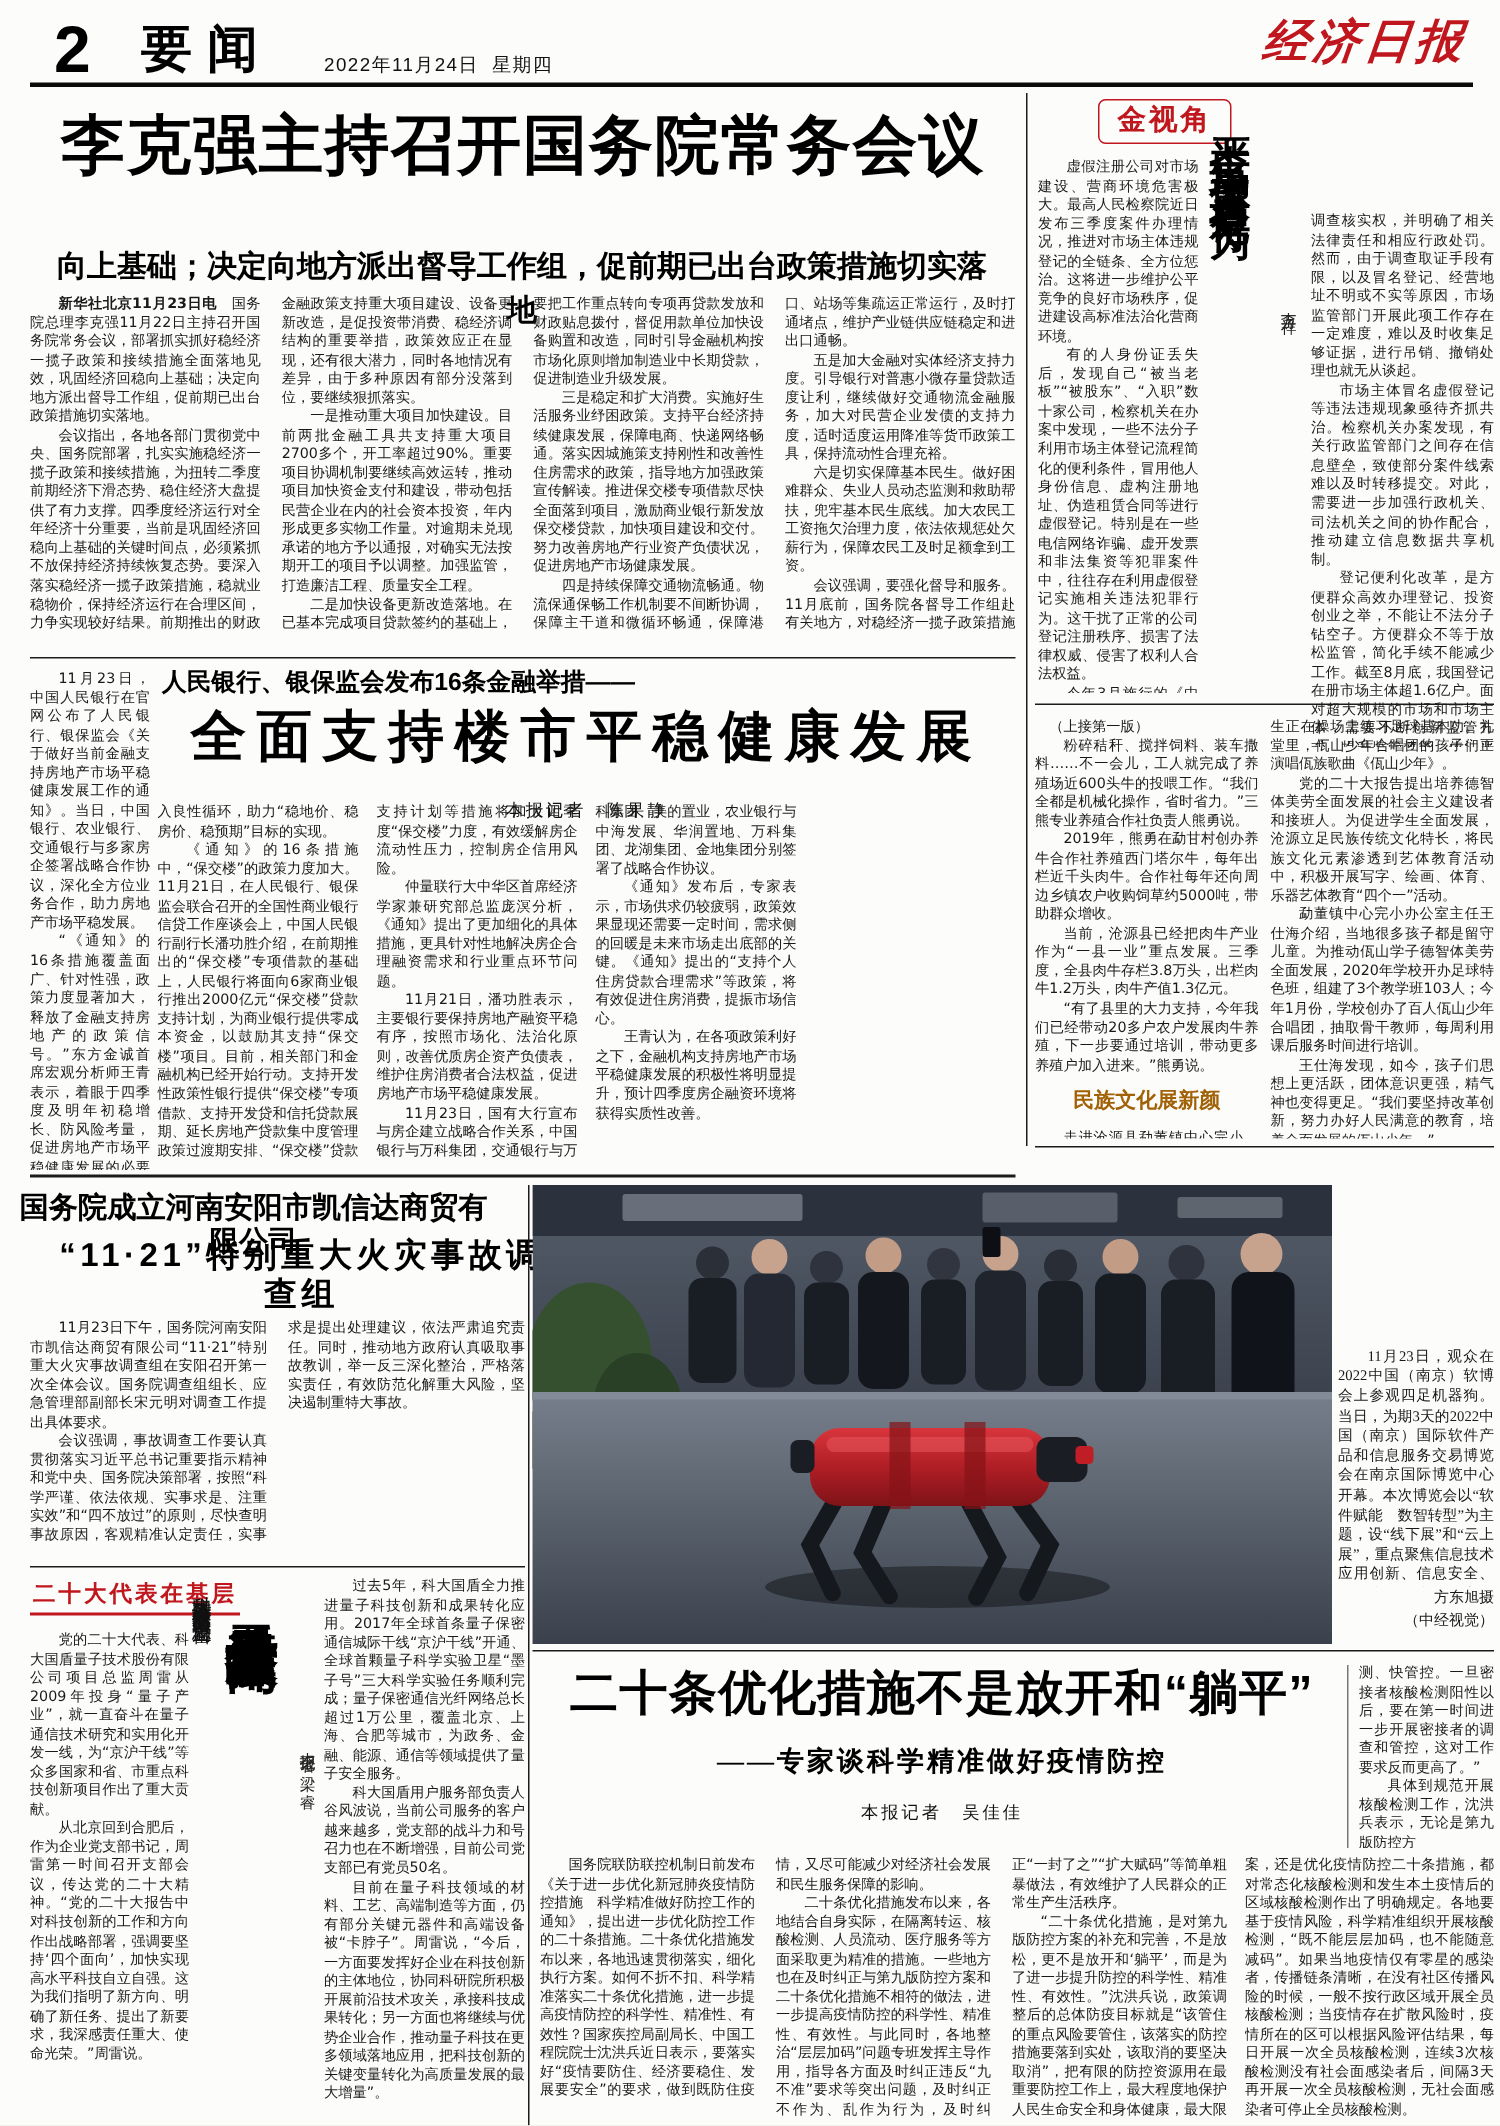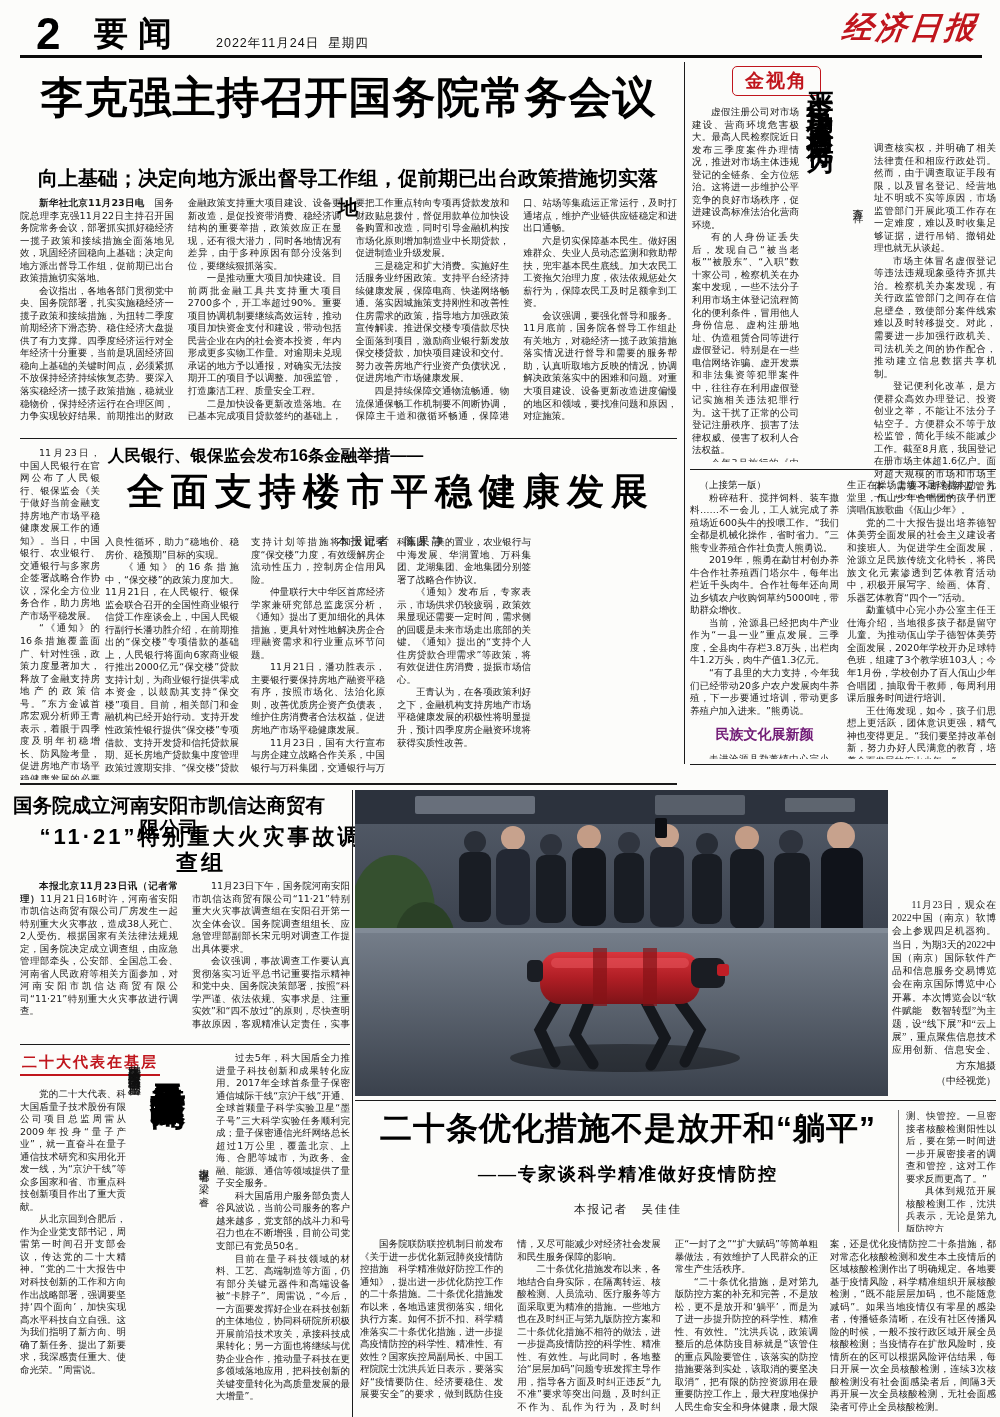--- a/index.html
+++ b/index.html
@@ -32,21 +32,21 @@
   .v-author{font:400 10.5px/1 "Liberation Serif",serif;color:#222;letter-spacing:2px;}
   
   .body-text{font-size:9.5px;line-height:1.32;text-align:justify;color:#191919;overflow:hidden;}
   .body-text p{margin:0;text-indent:2em;}
   .body-text .note{text-indent:1em;}
   .cont > p:first-child, .cont > div > p:first-child{text-indent:0;}
   .cols-4{column-count:4;column-gap:14px;column-fill:auto;height:100%;}
   .cols-4n{column-count:4;column-gap:12px;column-fill:auto;height:100%;}
   .cols-3{column-count:3;column-gap:14px;column-fill:auto;height:100%;}
   .cols-2{column-count:2;column-gap:14px;column-fill:auto;height:100%;}
-  .inner-subhead{font:700 14px/1.6 "Liberation Serif",serif;text-align:center;margin:7px 0;color:#701a75;}
+  .inner-subhead{font:700 14px/1.6 "Liberation Serif",serif;text-align:center;margin:7px 0;color:#a16207;}
   
   .gold-label{font:700 19px/1 "Liberation Sans",sans-serif;color:#c0161d;border:1.5px solid #c0161d;
               border-radius:5px;padding:4px 12px 5px;display:inline-block;letter-spacing:2px;}
   .congress-label{font:700 15px/1 "Liberation Sans",sans-serif;color:#c0161d;border-bottom:2.5px solid #c0161d;
               padding:0 2px 5px;display:inline-block;letter-spacing:2px;}
   
   .caption{font-family:"Liberation Serif",serif;font-size:9.8px;line-height:1.35;text-align:justify;color:#191919;overflow:hidden;}
   .caption p{margin:0;text-indent:2em;}
   .credit{font:400 10px/1.5 "Liberation Serif",serif;text-align:right;color:#191919;}
 </style>
@@ -67,20 +67,21 @@
   <div class="abs lead-sub" style="left:30px;top:164px;width:636px;">向上基础；决定向地方派出督导工作组，促前期已出台政策措施切实落地</div>
   <div class="abs body-text" style="left:20px;top:197px;width:657px;height:236px;">
     <div class="cols-4">
       <p><strong>新华社北京11月23日电</strong><span>　国务院总理李克强11月22日主持召开国务院常务会议，部署抓实抓好稳经济一揽子政策和接续措施全面落地见效，巩固经济回稳向上基础；决定向地方派出督导工作组，促前期已出台政策措施切实落地。</span></p>
       <div>
           <p>会议指出，各地各部门贯彻党中央、国务院部署，扎实实施稳经济一揽子政策和接续措施，为扭转二季度前期经济下滑态势、稳住经济大盘提供了有力支撑。四季度经济运行对全年经济十分重要，当前是巩固经济回稳向上基础的关键时间点，必须紧抓不放保持经济持续恢复态势。要深入落实稳经济一揽子政策措施，稳就业稳物价，保持经济运行在合理区间，力争实现较好结果。前期推出的财政金融政策支持重大项目建设、设备更新改造，是促投资带消费、稳经济调结构的重要举措，政策效应正在显现，还有很大潜力，同时各地情况有差异，由于多种原因有部分没落到位，要继续狠抓落实。</p>
           <p>一是推动重大项目加快建设。目前两批金融工具共支持重大项目2700多个，开工率超过90%。重要项目协调机制要继续高效运转，推动项目加快资金支付和建设，带动包括民营企业在内的社会资本投资，年内形成更多实物工作量。对逾期未兑现承诺的地方予以通报，对确实无法按期开工的项目予以调整。加强监管，打造廉洁工程、质量安全工程。</p>
           <p>二是加快设备更新改造落地。在已基本完成项目贷款签约的基础上，要把工作重点转向专项再贷款发放和财政贴息拨付，督促用款单位加快设备购置和改造，同时引导金融机构按市场化原则增加制造业中长期贷款，促进制造业升级发展。</p>
           <p>三是稳定和扩大消费。实施好生活服务业纾困政策。支持平台经济持续健康发展，保障电商、快递网络畅通。落实因城施策支持刚性和改善性住房需求的政策，指导地方加强政策宣传解读。推进保交楼专项借款尽快全面落到项目，激励商业银行新发放保交楼贷款，加快项目建设和交付。努力改善房地产行业资产负债状况，促进房地产市场健康发展。</p>
           <p>四是持续保障交通物流畅通。物流保通保畅工作机制要不间断协调，保障主干道和微循环畅通，保障港口、站场等集疏运正常运行，及时打通堵点，维护产业链供应链稳定和进出口通畅。</p>
+          <p>五是加大金融对实体经济支持力度。引导银行对普惠小微存量贷款适度让利，继续做好交通物流金融服务，加大对民营企业发债的支持力度，适时适度运用降准等货币政策工具，保持流动性合理充裕。</p>
           <p>六是切实保障基本民生。做好困难群众、失业人员动态监测和救助帮扶，兜牢基本民生底线。加大农民工工资拖欠治理力度，依法依规惩处欠薪行为，保障农民工及时足额拿到工资。</p>
           <p>会议强调，要强化督导和服务。11月底前，国务院各督导工作组赴有关地方，对稳经济一揽子政策措施落实情况进行督导和需要的服务帮助，认真听取地方反映的情况，协调解决政策落实中的困难和问题。对重大项目建设、设备更新改造进度偏慢的地区和领域，要找准问题和原因，对症施策。</p>
         </div>
     </div>
   </div>
   <div class="abs rule-h" style="left:20px;top:438px;width:657px;"></div>
 
   <div class="abs body-text" style="left:20px;top:447px;width:80px;height:333px;">
       <p>11月23日，中国人民银行在官网公布了人民银行、银保监会《关于做好当前金融支持房地产市场平稳健康发展工作的通知》。当日，中国银行、农业银行、交通银行与多家房企签署战略合作协议，深化全方位业务合作，助力房地产市场平稳发展。</p>
       <p>“《通知》的16条措施覆盖面广、针对性强，政策力度显著加大，释放了金融支持房地产的政策信号。”东方金诚首席宏观分析师王青表示，着眼于四季度及明年初稳增长、防风险考量，促进房地产市场平稳健康发展的必要性和迫切性凸显。</p>
@@ -136,21 +137,20 @@
       <p>党的二十大报告提出培养德智体美劳全面发展的社会主义建设者和接班人。为促进学生全面发展，沧源立足民族传统文化特长，将民族文化元素渗透到艺体教育活动中，积极开展写字、绘画、体育、乐器艺体教育“四个一”活动。</p>
       <p>勐董镇中心完小办公室主任王仕海介绍，当地很多孩子都是留守儿童。为推动佤山学子德智体美劳全面发展，2020年学校开办足球特色班，组建了3个教学班103人；今年1月份，学校创办了百人佤山少年合唱团，抽取骨干教师，每周利用课后服务时间进行培训。</p>
       <p>王仕海发现，如今，孩子们思想上更活跃，团体意识更强，精气神也变得更足。“我们要坚持改革创新，努力办好人民满意的教育，培养全面发展的佤山少年。”</p>
     </div>
   <div class="abs rule-h" style="left:690px;top:764px;width:306px;"></div>
 
   <div class="abs fire-hl1" style="left:4px;top:794px;width:330px;">国务院成立河南安阳市凯信达商贸有限公司</div>
   <div class="abs fire-hl2" style="left:36px;top:824px;width:330px;">“11·21”特别重大火灾事故调查组</div>
   <div class="abs body-text" style="left:20px;top:880px;width:330px;height:158px;">
     <div class="cols-2">
-      <p><strong>本报北京11月23日讯（记者常理）</strong><span>11月21日16时许，河南省安阳市凯信达商贸有限公司厂房发生一起特别重大火灾事故，造成38人死亡、2人受伤。根据国家有关法律法规规定，国务院决定成立调查组，由应急管理部牵头，公安部、全国总工会、河南省人民政府等相关方面参加，对河南安阳市凯信达商贸有限公司“11·21”特别重大火灾事故进行调查。</span></p>
       <div>
           <p>11月23日下午，国务院河南安阳市凯信达商贸有限公司“11·21”特别重大火灾事故调查组在安阳召开第一次全体会议。国务院调查组组长、应急管理部副部长宋元明对调查工作提出具体要求。</p>
           <p>会议强调，事故调查工作要认真贯彻落实习近平总书记重要指示精神和党中央、国务院决策部署，按照“科学严谨、依法依规、实事求是、注重实效”和“四不放过”的原则，尽快查明事故原因，客观精准认定责任，实事求是提出处理建议，依法严肃追究责任。同时，推动地方政府认真吸取事故教训，举一反三深化整治，严格落实责任，有效防范化解重大风险，坚决遏制重特大事故。</p>
         </div>
     </div>
   </div>
   <div class="abs rule-h" style="left:20px;top:1044px;width:330px;"></div>
 
   <div class="abs" style="left:20px;top:1052px;">
     <span class="congress-label">二十大代表在基层</span>

